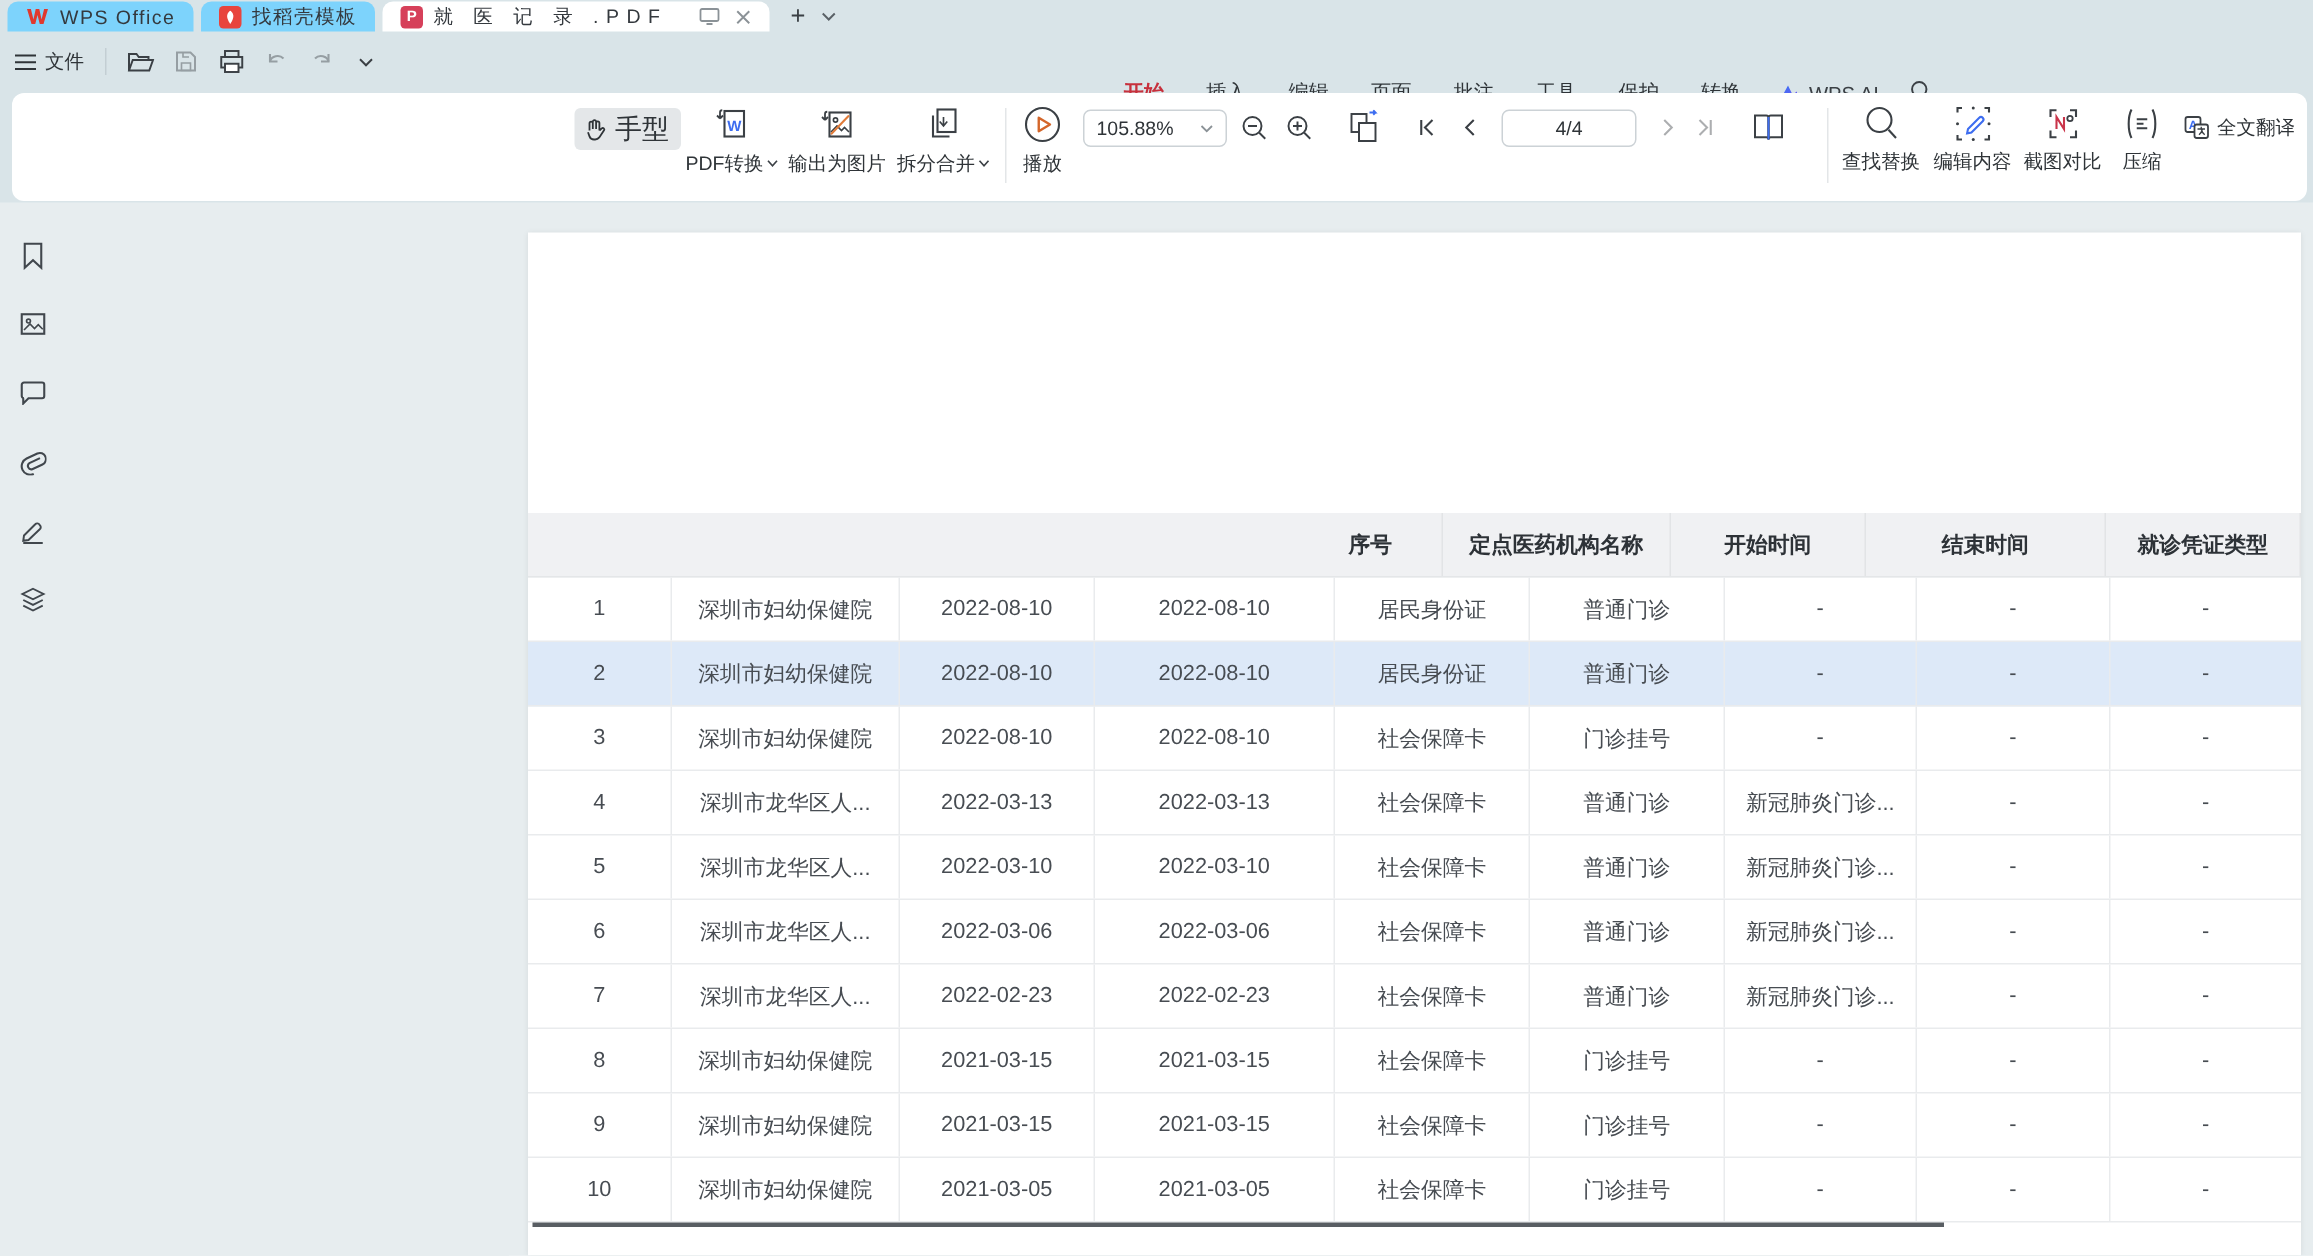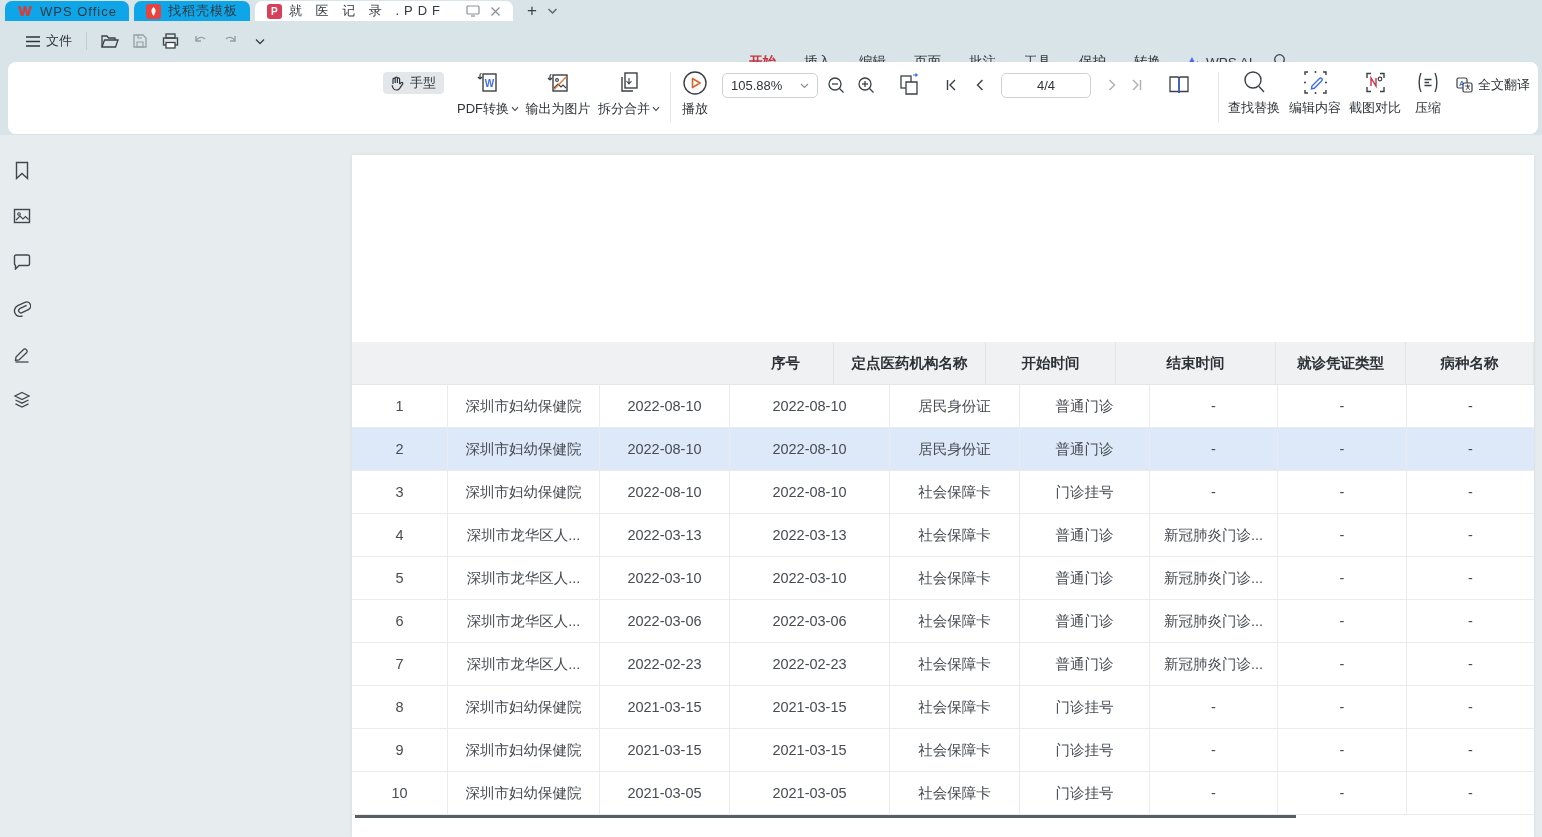--- a/index.html
+++ b/index.html
@@ -2,45 +2,45 @@
 <html><head>
 <meta charset="utf-8">
 <style>
   * { margin:0; padding:0; box-sizing:border-box; }
   html,body { width:1542px; height:837px; overflow:hidden; }
   body { font-family:"Liberation Sans","DejaVu Sans",sans-serif; background:#d9e4e8; color:#3b4045; font-size:13px; }
   .app { position:relative; width:1542px; height:837px; }
 
   
   .tabbar { position:absolute; top:0; left:0; right:0; height:21px; display:flex; align-items:flex-end; }
-  .tab { height:20px; display:flex; align-items:center; gap:7px; padding:0 12px; border-radius:7px 7px 0 0; background:#0ea5e9; margin-left:5px; font-size:13px; color:#34393e; cursor:default; }
+  .tab { height:20px; display:flex; align-items:center; gap:7px; padding:0 12px; border-radius:7px 7px 0 0; background:#7dd3fc; margin-left:5px; font-size:13px; color:#34393e; cursor:default; }
   .tab.active { background:#ffffff; }
   .tab .ttl { letter-spacing:1px; }
   .tab.active .ttl { letter-spacing:5px;text-align:right; }
   .mini-logo { width:15px; height:15px; border-radius:3px; display:flex; align-items:center; justify-content:center; color:#fff; font-weight:bold; font-size:10px; flex:0 0 auto; }
   .tab-right-icons { display:flex; align-items:center; gap:10px; margin-left:14px; color:#8b9297; }
   .plusbtn { font-size:17px; color:#3b4045; padding:0 4px; margin-left:10px; }
 
   
   .quickbar { position:absolute; top:21px; left:0; right:0; height:40px; display:flex; align-items:center; }
-  .qb-left { display:flex; align-items:center; gap:0; padding-left:20px; }
+  .qb-left { display:flex; align-items:center; gap:0; padding-left:4px; }
   .filebtn { display:flex; align-items:center; gap:6px; font-size:13px; color:#2f3438; padding:4px 6px; }
   .vsep { width:1px; height:18px; background:#c3ced3; margin:0 8px; }
   .qicon { width:30px; height:26px; display:flex; align-items:center; justify-content:center; border-radius:4px; }
   .qicon svg { display:block; }
   .menus { position:absolute; left:735px; top:21px; height:40px; display:flex; align-items:center; gap:0; }
   .menu-item { padding:6px 14px; font-size:13.5px; color:#2f3438; position:relative; }
   .menu-item.active { color:#c7303c; font-weight:bold; }
   .menu-item.active::after { content:""; position:absolute; left:14px; right:14px; bottom:-4px; height:3px; background:#c7303c; border-radius:2px; }
   .menu-ai { display:flex; align-items:center; gap:6px; padding:6px 10px; font-size:13.5px; }
   .menu-search { padding:6px 10px; }
 
   
   .ribbon { position:absolute; top:62px; left:8px; right:4px; height:72px; background:#fff; border-radius:8px; }
-  .toggle-sm { position:absolute; display:flex; align-items:center; gap:6px; font-size:13px; color:#2f3438; padding:2px 8px 2px 6px; border-radius:4px; }
+  .toggle-sm { position:absolute; display:flex; align-items:center; gap:6px; font-size:18px; color:#2f3438; padding:2px 8px 2px 6px; border-radius:4px; }
   .toggle-sm.sel { background:#e4e7e9; }
   .vbtn { position:absolute; display:flex; flex-direction:column; align-items:center; gap:4px; font-size:13px; color:#2f3438; }
   .vbtn .lbl { display:flex; align-items:center; gap:2px; white-space:nowrap; }
   .rib-sep { position:absolute; top:10px; width:1px; height:50px; background:#e3e6e8; }
   .zoombox { position:absolute; left:714px; top:11px; width:96px; height:25px; border:1px solid #ccd2d6; border-radius:5px; display:flex; align-items:center; justify-content:space-between; padding:0 8px; font-size:13px; color:#2f3438; background:#fff; }
   .pagebox { position:absolute; left:993px; top:11px; width:90px; height:25px; border:1px solid #ccd2d6; border-radius:5px; display:flex; align-items:center; justify-content:center; font-size:13px; color:#2f3438; background:#fff; }
   .icbtn { position:absolute; width:28px; height:26px; display:flex; align-items:center; justify-content:center; border-radius:4px; }
   .icbtn.sel { background:#e4e7e9; }
   .pill { position:absolute; display:flex; align-items:center; gap:5px; font-size:13px; color:#2f3438; padding:3px 8px; border-radius:4px; white-space:nowrap; }
   .pill.sel { background:#e4e7e9; }
@@ -466,21 +466,20 @@
     </div>
 
     <div class="page">
       <div class="rtable">
         <div class="trow head">
             <div class="tcell c0">序号</div>
             <div class="tcell c1">定点医药机构名称</div>
             <div class="tcell c2">开始时间</div>
             <div class="tcell c3">结束时间</div>
             <div class="tcell c4">就诊凭证类型</div>
-            <div class="tcell c6">病种名称</div>
           </div>
         <div>
             <div class="trow">
               <div class="tcell c0">1</div>
               <div class="tcell c1">深圳市妇幼保健院</div>
               <div class="tcell c2">2022-08-10</div>
               <div class="tcell c3">2022-08-10</div>
               <div class="tcell c4">居民身份证</div>
               <div class="tcell c5">普通门诊</div>
               <div class="tcell c6">-</div>

